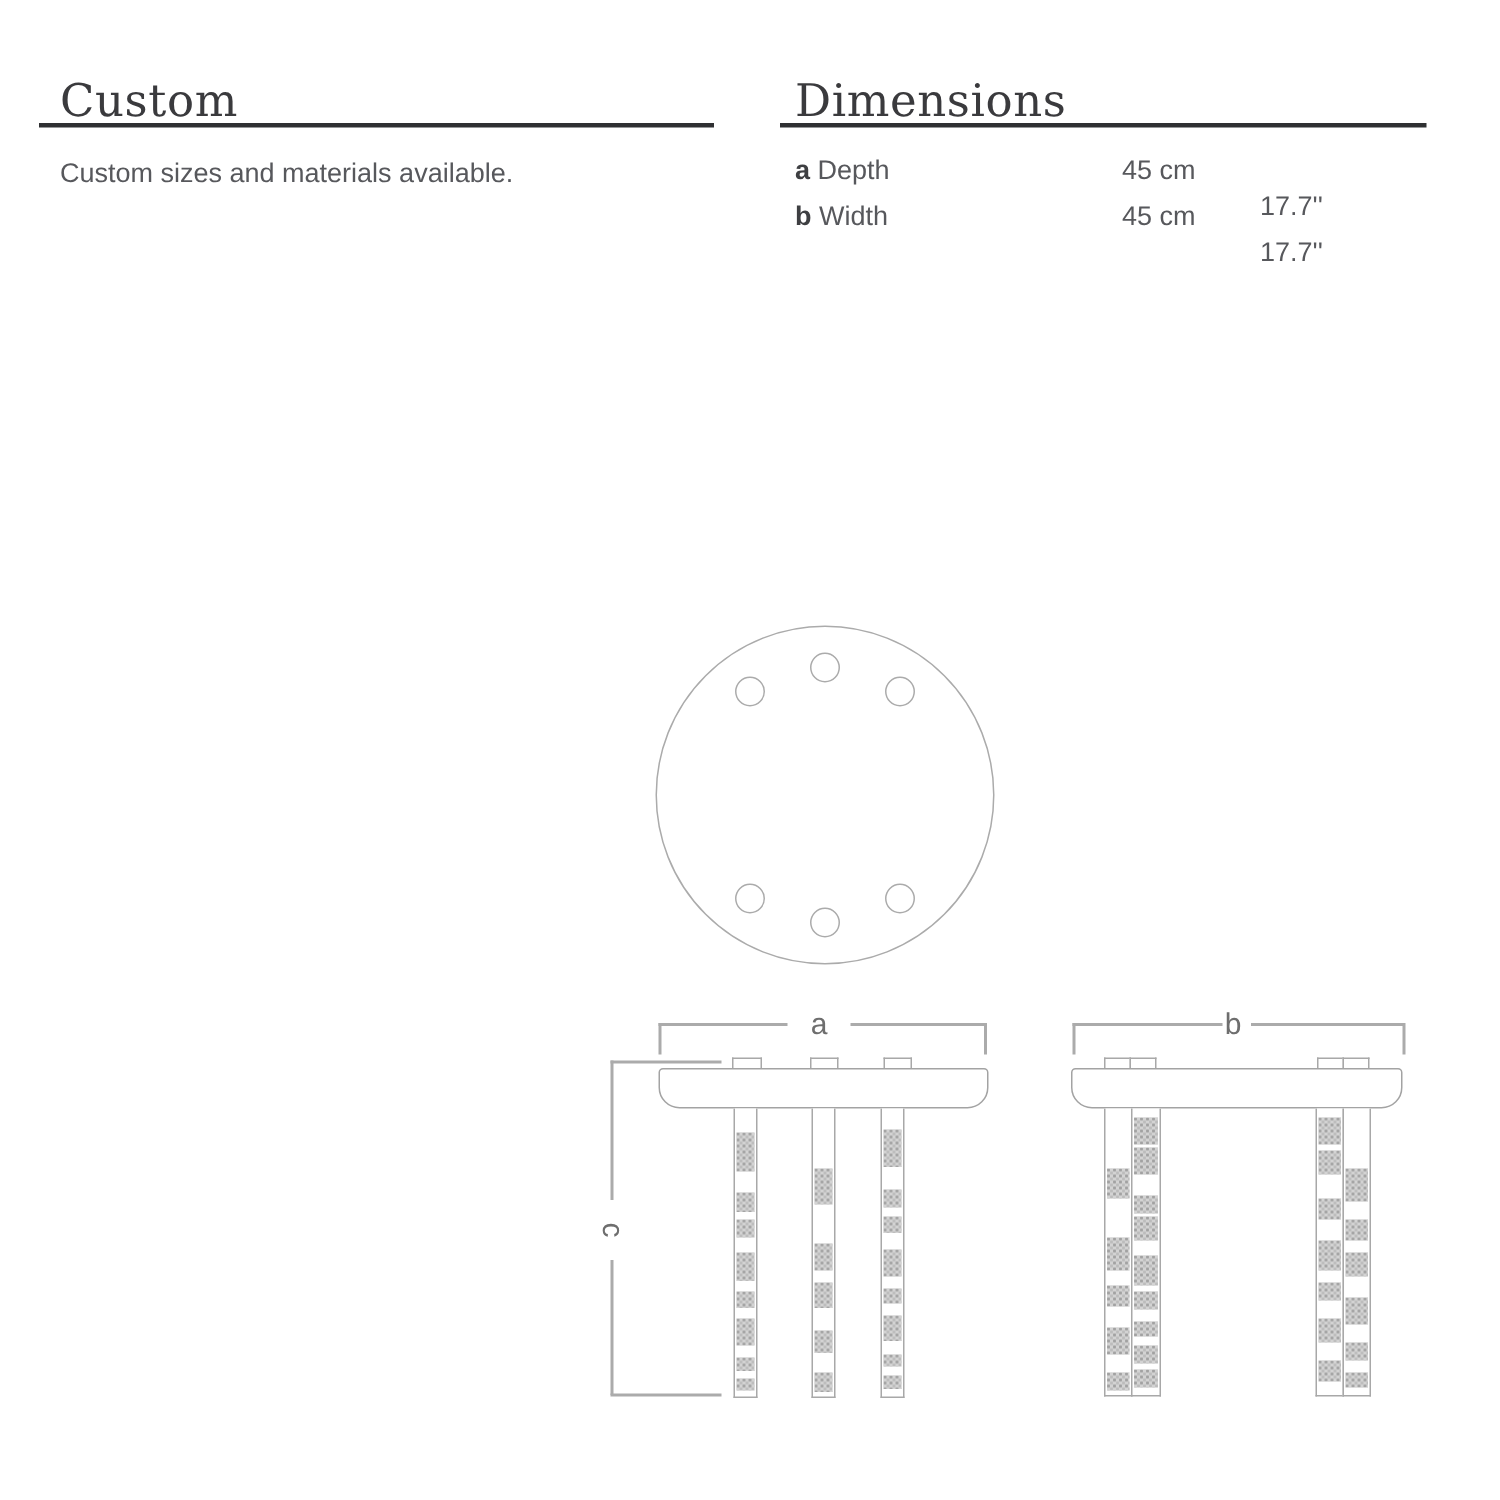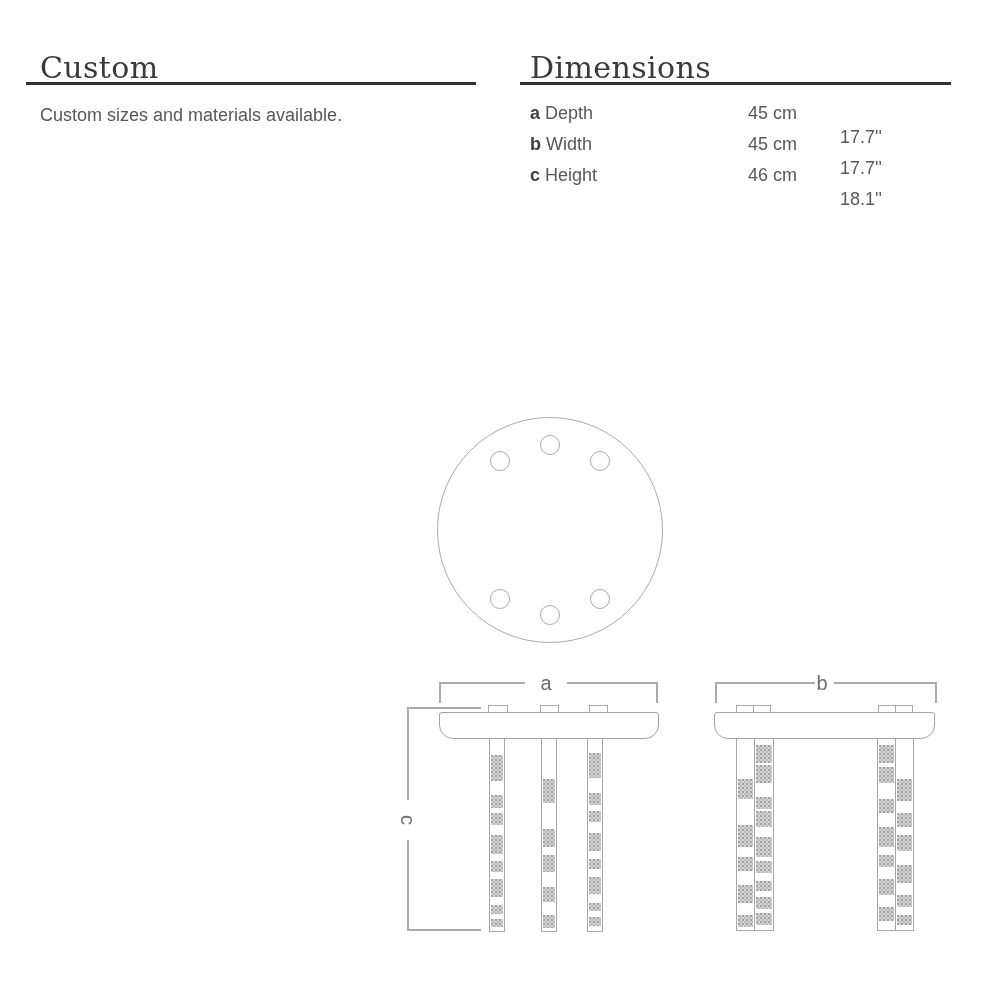--- a/index.html
+++ b/index.html
@@ -67,21 +67,20 @@
     <div class="sec-rule" style="left:26px;width:450px;"></div>
     <div class="body-text" style="left:40px;">Custom sizes and materials available.</div>
   </div>
 
   <div>
     <div class="sec-heading" style="left:530px;">Dimensions</div>
     <div class="sec-rule" style="left:520px;width:431px;"></div>
     <div id="dim-table">
         <div class="dim-row"><span class="k">a</span><span class="lbl"> Depth</span><span class="metric">45 cm</span><span class="imperial">17.7''</span></div>
         <div class="dim-row"><span class="k">b</span><span class="lbl"> Width</span><span class="metric">45 cm</span><span class="imperial">17.7''</span></div>
-        <div class="dim-row"><span class="k">c</span><span class="lbl"> Height</span><span class="metric">46 cm</span><span class="imperial">18.1''</span></div>
       </div>
   </div>
 
   <div>
     <div class="circle" style="left:437px;top:417px;width:226px;height:226px;"></div>
 
   <div class="circle" style="left: 540px; top: 435px; width: 20px; height: 20px; border-width: 1.4px;"></div>
       <div class="circle" style="left: 490.038px; top: 451.234px; width: 20px; height: 20px; border-width: 1.4px;"></div>
       <div class="circle" style="left: 589.962px; top: 451.234px; width: 20px; height: 20px; border-width: 1.4px;"></div>
       <div class="circle" style="left: 490.038px; top: 588.766px; width: 20px; height: 20px; border-width: 1.4px;"></div>

